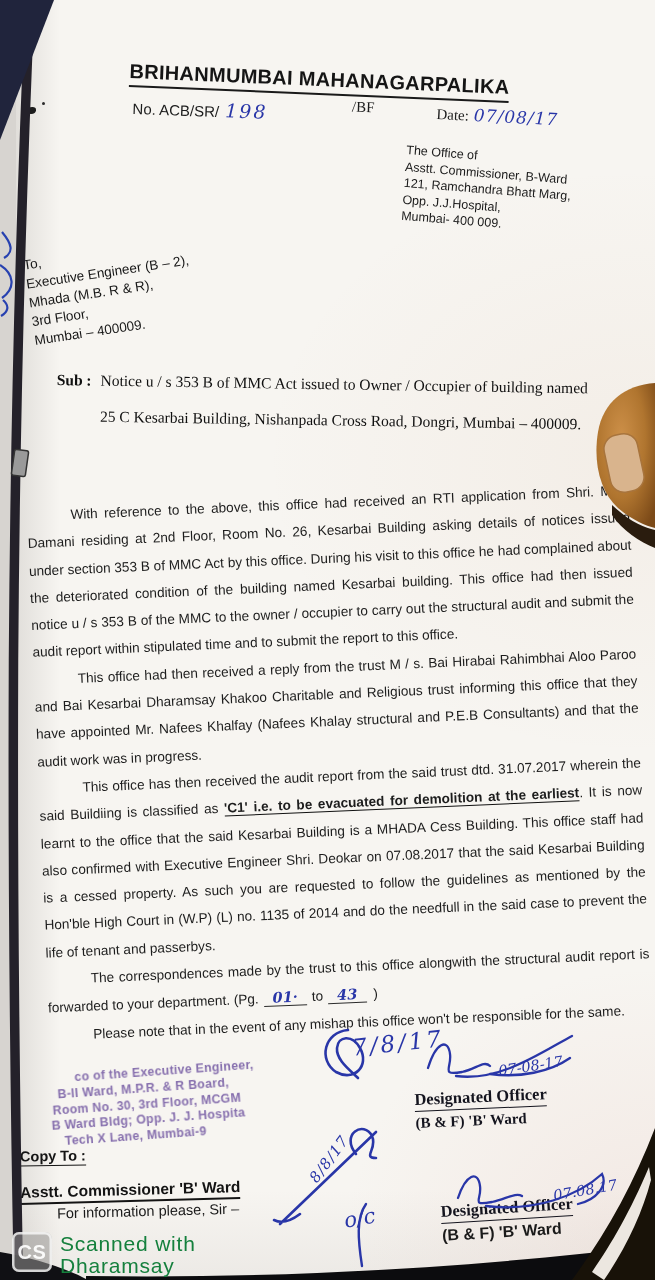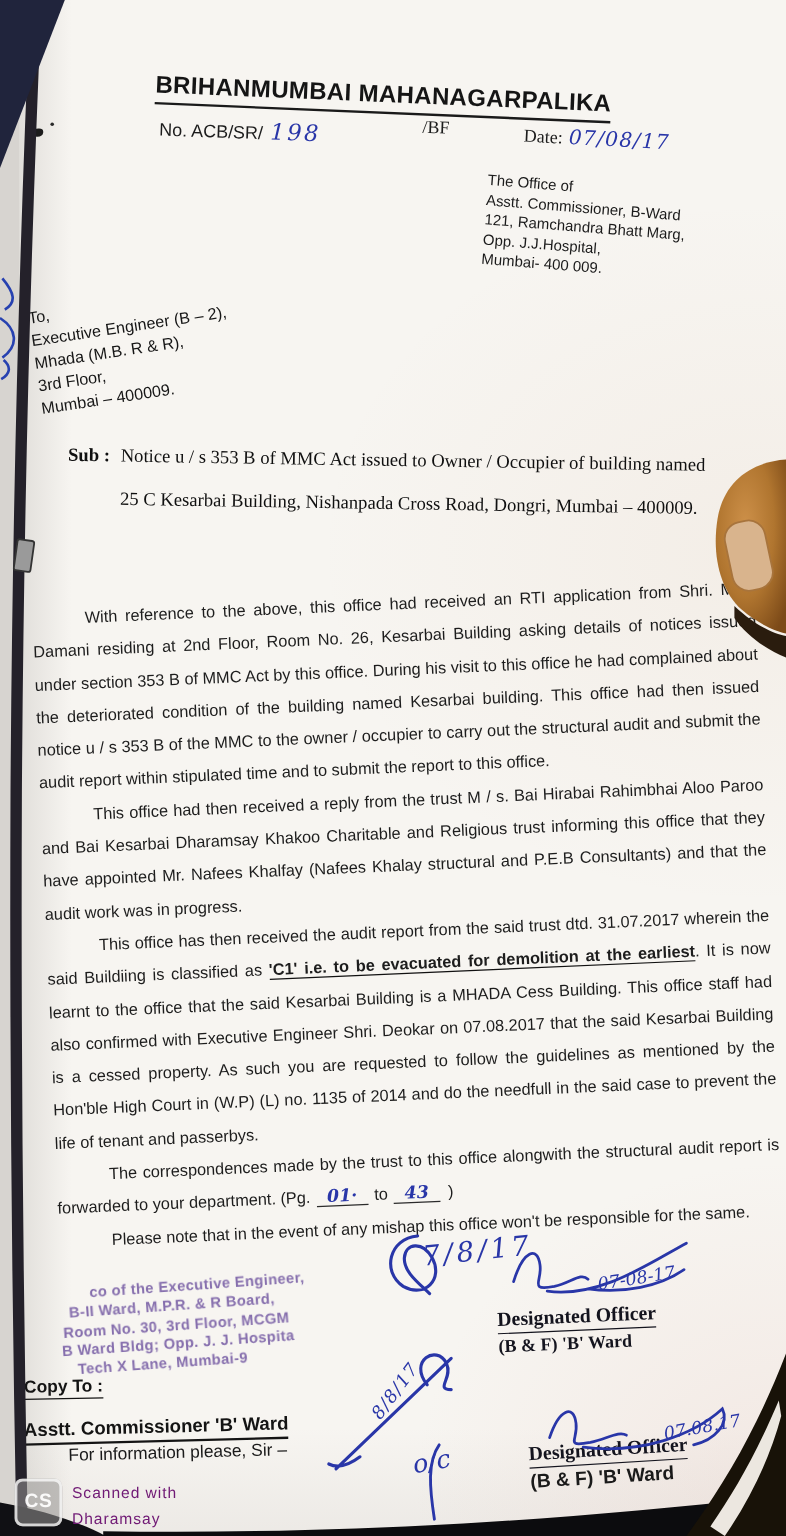--- a/index.html
+++ b/index.html
@@ -75,23 +75,23 @@
   .sig-date-r2{left:553px;top:1182px;transform:rotate(-10deg);font-size:14.5px;}
   .officer2{left:440px;top:1202px;transform:rotate(-3.5deg);transform-origin:0 0;color:#14141e;}
 
   .edges{position:absolute;inset:0;z-index:4;pointer-events:none;}
   .sig-svg{position:absolute;z-index:3;pointer-events:none;}
 
   .wm-badge{left:12px;top:1232px;width:40px;height:40px;z-index:7;
     background:rgba(152,150,148,.55);border-radius:7px;
     box-shadow:inset 0 0 0 2.5px rgba(255,255,255,.75);
     display:flex;align-items:center;justify-content:center;
-    color:rgba(255,255,255,.92);font-weight:bold;font-size:16px;letter-spacing:.5px;}
-  .wm-text{left:60px;top:1233px;z-index:7;font-size:13px;line-height:22px;
-    color:#701a75;letter-spacing:.8px;}
+    color:rgba(255,255,255,.92);font-weight:bold;font-size:20px;letter-spacing:.5px;}
+  .wm-text{left:60px;top:1233px;z-index:7;font-size:21px;line-height:22px;
+    color:#15803d;letter-spacing:.8px;}
 
   .ink-dot{left:27px;top:107px;width:9px;height:7px;background:#1c1c1c;border-radius:60% 40% 55% 45%;}
   .ink-speck{left:42px;top:102px;width:3px;height:3px;background:#2a2a2a;border-radius:50%;}
   .ink-tick1{left:7px;top:88px;width:2.5px;height:11px;background:#33343c;transform:rotate(18deg);}
   .ink-tick2{left:14px;top:84px;width:2px;height:7px;background:#33343c;transform:rotate(28deg);}
 </style>
 </head>
 <body>
 
 <div class="shade"></div>

